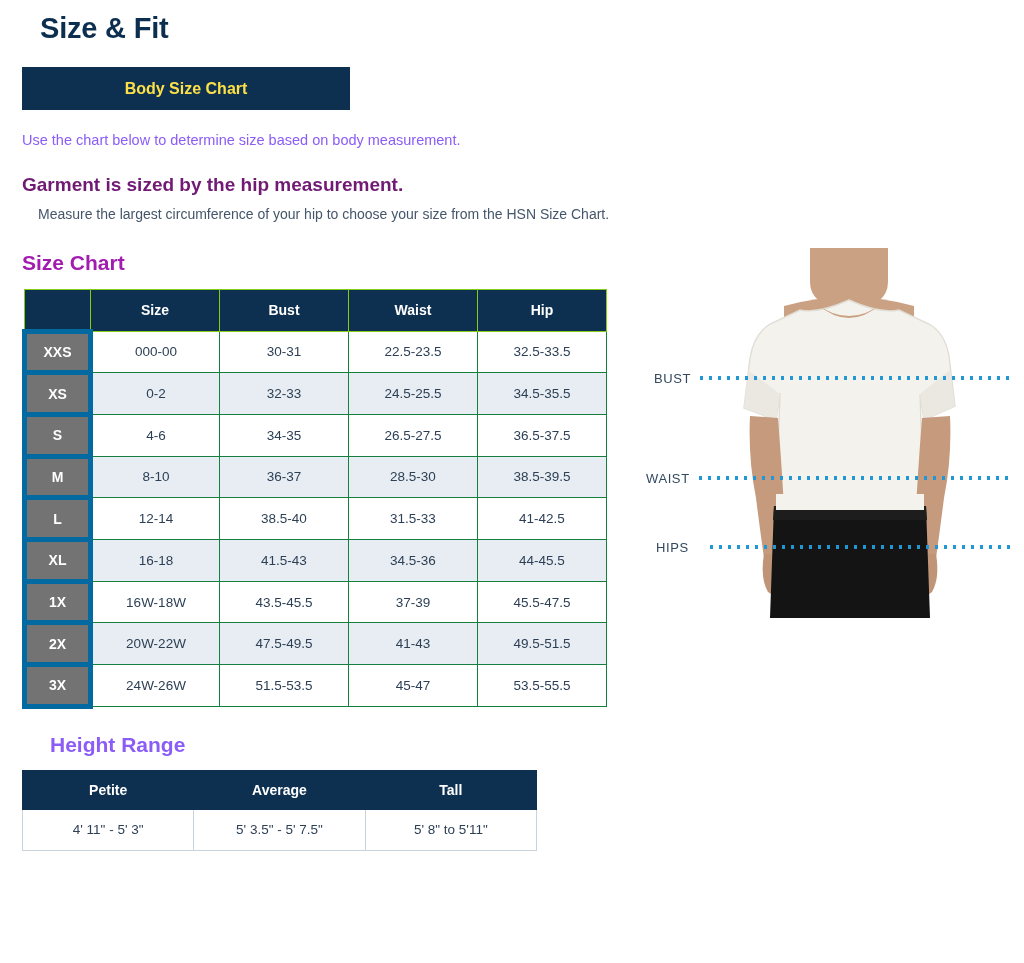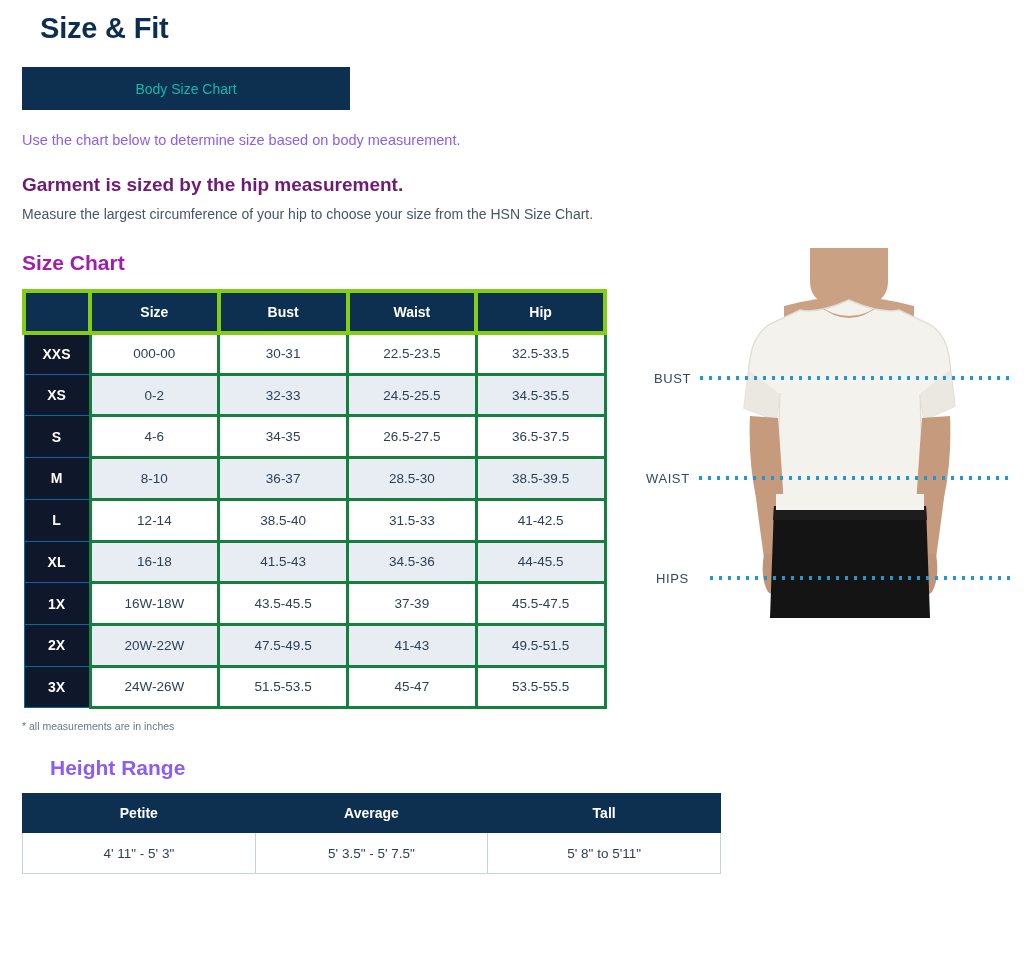--- a/index.html
+++ b/index.html
@@ -30,23 +30,23 @@
     color: #0d2f4f;
     margin: 12px 0 0 18px;
     letter-spacing: -0.2px;
   }
 
   .tab-button {
     margin-top: 22px;
     width: 328px;
     height: 43px;
     background: #0d3050;
-    color: #14b8a6;
-    font-size: 14px;
-    font-weight: normal;
+    color: #fde047;
+    font-size: 16px;
+    font-weight: bold;
     display: flex;
     align-items: center;
     justify-content: center;
     border: none;
     cursor: pointer;
     font-family: "Liberation Sans", sans-serif;
   }
 
   .intro-text {
     margin-top: 20px;
@@ -61,60 +61,61 @@
     font-size: 19px;
     font-weight: bold;
     color: #701a75;
   }
 
   .sub-text {
     margin-top: 9px;
     font-size: 14px;
     color: #45566a;
     line-height: 1.4;
+    margin-left: 16px;
   }
 
   h3.section-title {
     margin-top: 26px;
     margin-bottom: 0;
     font-size: 21px;
     font-weight: bold;
     color: #a21caf;
   }
 
   table.size-chart {
     margin-top: 14px;
     border-collapse: collapse;
     width: 585px;
     table-layout: fixed;
   }
   table.size-chart th,
   table.size-chart td {
-    border: 3px solid #15803d;
+    border: 1px solid #15803d;
     text-align: center;
     font-size: 13.5px;
     color: #2c3f55;
     height: 41.7px;
     padding: 0;
   }
   table.size-chart thead th {
     background: #0d3050;
     color: #ffffff;
     font-weight: bold;
-    border: 4px solid #84cc16;
+    border: 1px solid #84cc16;
     font-size: 14px;
   }
   table.size-chart thead th.corner {
     width: 66px;
   }
   table.size-chart tbody th.rowlabel {
-    background: #0f172a;
+    background: #737373;
     color: #ffffff;
     font-weight: bold;
-    border: 1px solid #0369a1;
+    border: 5px solid #0369a1;
     font-size: 14px;
     width: 66px;
   }
   table.size-chart tbody tr.alt td {
     background: #e7edf2;
   }
   table.size-chart tbody tr td {
     background: #ffffff;
   }
 
@@ -129,21 +130,21 @@
     margin-bottom: 0;
     font-size: 21px;
     font-weight: bold;
     color: #8b5cf6;
     margin-left: 28px;
   }
 
   table.height-range {
     margin-top: 13px;
     border-collapse: collapse;
-    width: 699px;
+    width: 515px;
     table-layout: fixed;
   }
   table.height-range th {
     background: #0d3050;
     color: #ffffff;
     font-weight: bold;
     font-size: 14px;
     height: 39px;
     border: 1px solid #0d3050;
     text-align: center;
@@ -188,21 +189,21 @@
   .dots {
     flex: 1;
     height: 4px;
     background-image: radial-gradient(circle, #2196d4 1.8px, rgba(0,0,0,0) 2px);
     background-size: 9px 4px;
     background-repeat: repeat-x;
     background-position: left center;
   }
   .row-bust  { left: 14px; top: 122px; width: 358px; }
   .row-waist { left: 6px;  top: 222px; width: 366px; }
-  .row-hips  { left: 16px; top: 322px; width: 356px; gap: 12px; }
+  .row-hips  { left: 16px; top: 291px; width: 356px; gap: 12px; }
 </style>
 </head>
 <body>
 
 <div class="page">
 
   <div class="content">
 
     <h1 class="title">Size &amp; Fit</h1>
 
@@ -286,21 +287,20 @@
         <tr>
           <th class="rowlabel">3X</th>
           <td>24W-26W</td>
           <td>51.5-53.5</td>
           <td>45-47</td>
           <td>53.5-55.5</td>
         </tr>
       </tbody>
     </table>
 
-    <div class="footnote">* all measurements are in inches</div>
 
     <h3 class="height-title">Height Range</h3>
 
     <table class="height-range">
       <thead>
         <tr>
           <th>Petite</th>
           <th>Average</th>
           <th>Tall</th>
         </tr>

